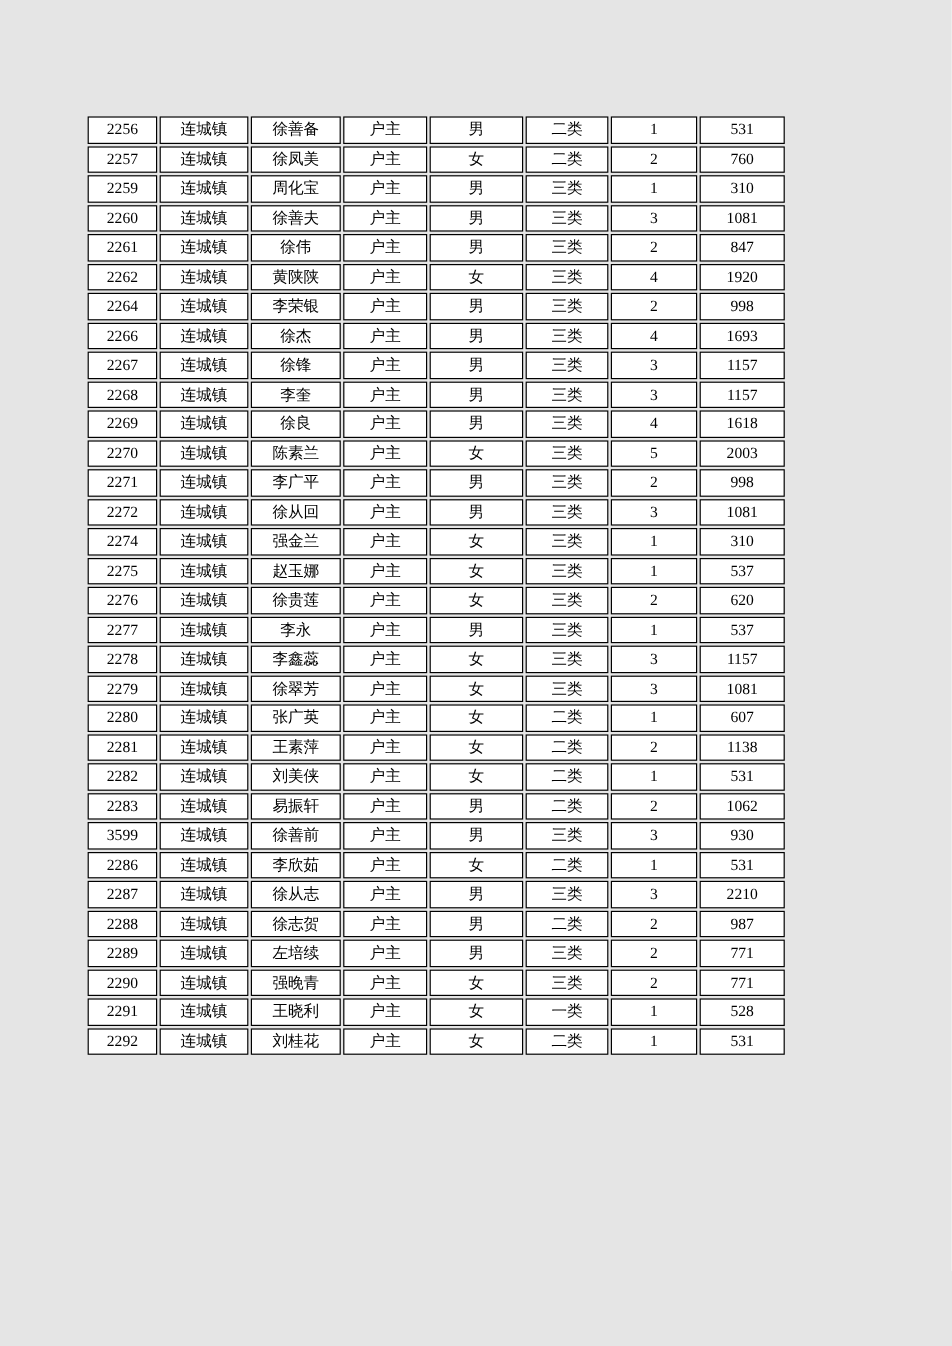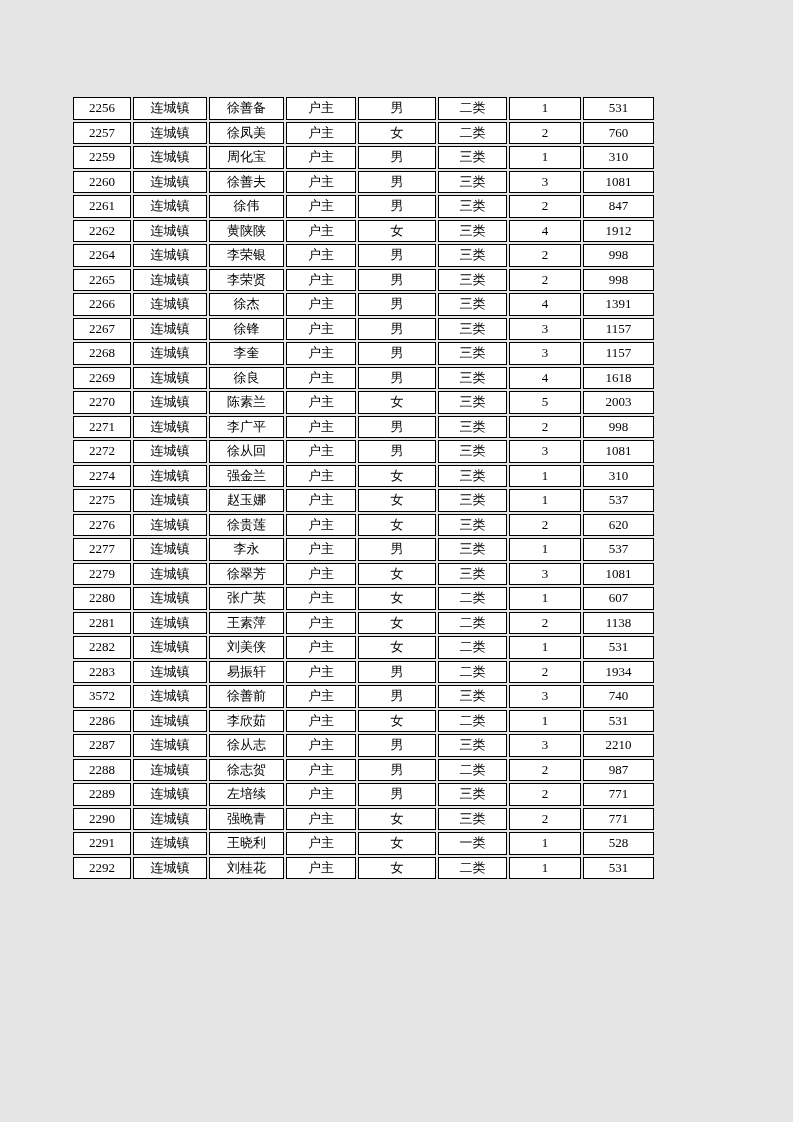--- a/index.html
+++ b/index.html
@@ -112,51 +112,41 @@
           <td>847</td>
         </tr>
         <tr>
           <td>2262</td>
           <td>连城镇</td>
           <td>黄陕陕</td>
           <td>户主</td>
           <td>女</td>
           <td>三类</td>
           <td>4</td>
-          <td>1912</td>
+          <td>1920</td>
         </tr>
         <tr>
           <td>2264</td>
           <td>连城镇</td>
           <td>李荣银</td>
           <td>户主</td>
           <td>男</td>
           <td>三类</td>
           <td>2</td>
           <td>998</td>
         </tr>
         <tr>
-          <td>2265</td>
-          <td>连城镇</td>
-          <td>李荣贤</td>
-          <td>户主</td>
-          <td>男</td>
-          <td>三类</td>
-          <td>2</td>
-          <td>998</td>
-        </tr>
-        <tr>
           <td>2266</td>
           <td>连城镇</td>
           <td>徐杰</td>
           <td>户主</td>
           <td>男</td>
           <td>三类</td>
           <td>4</td>
-          <td>1391</td>
+          <td>1693</td>
         </tr>
         <tr>
           <td>2267</td>
           <td>连城镇</td>
           <td>徐锋</td>
           <td>户主</td>
           <td>男</td>
           <td>三类</td>
           <td>3</td>
           <td>1157</td>
@@ -245,20 +235,30 @@
           <td>2277</td>
           <td>连城镇</td>
           <td>李永</td>
           <td>户主</td>
           <td>男</td>
           <td>三类</td>
           <td>1</td>
           <td>537</td>
         </tr>
         <tr>
+          <td>2278</td>
+          <td>连城镇</td>
+          <td>李鑫蕊</td>
+          <td>户主</td>
+          <td>女</td>
+          <td>三类</td>
+          <td>3</td>
+          <td>1157</td>
+        </tr>
+        <tr>
           <td>2279</td>
           <td>连城镇</td>
           <td>徐翠芳</td>
           <td>户主</td>
           <td>女</td>
           <td>三类</td>
           <td>3</td>
           <td>1081</td>
         </tr>
         <tr>
@@ -292,31 +292,31 @@
           <td>531</td>
         </tr>
         <tr>
           <td>2283</td>
           <td>连城镇</td>
           <td>易振轩</td>
           <td>户主</td>
           <td>男</td>
           <td>二类</td>
           <td>2</td>
-          <td>1934</td>
-        </tr>
-        <tr>
-          <td>3572</td>
+          <td>1062</td>
+        </tr>
+        <tr>
+          <td>3599</td>
           <td>连城镇</td>
           <td>徐善前</td>
           <td>户主</td>
           <td>男</td>
           <td>三类</td>
           <td>3</td>
-          <td>740</td>
+          <td>930</td>
         </tr>
         <tr>
           <td>2286</td>
           <td>连城镇</td>
           <td>李欣茹</td>
           <td>户主</td>
           <td>女</td>
           <td>二类</td>
           <td>1</td>
           <td>531</td>

